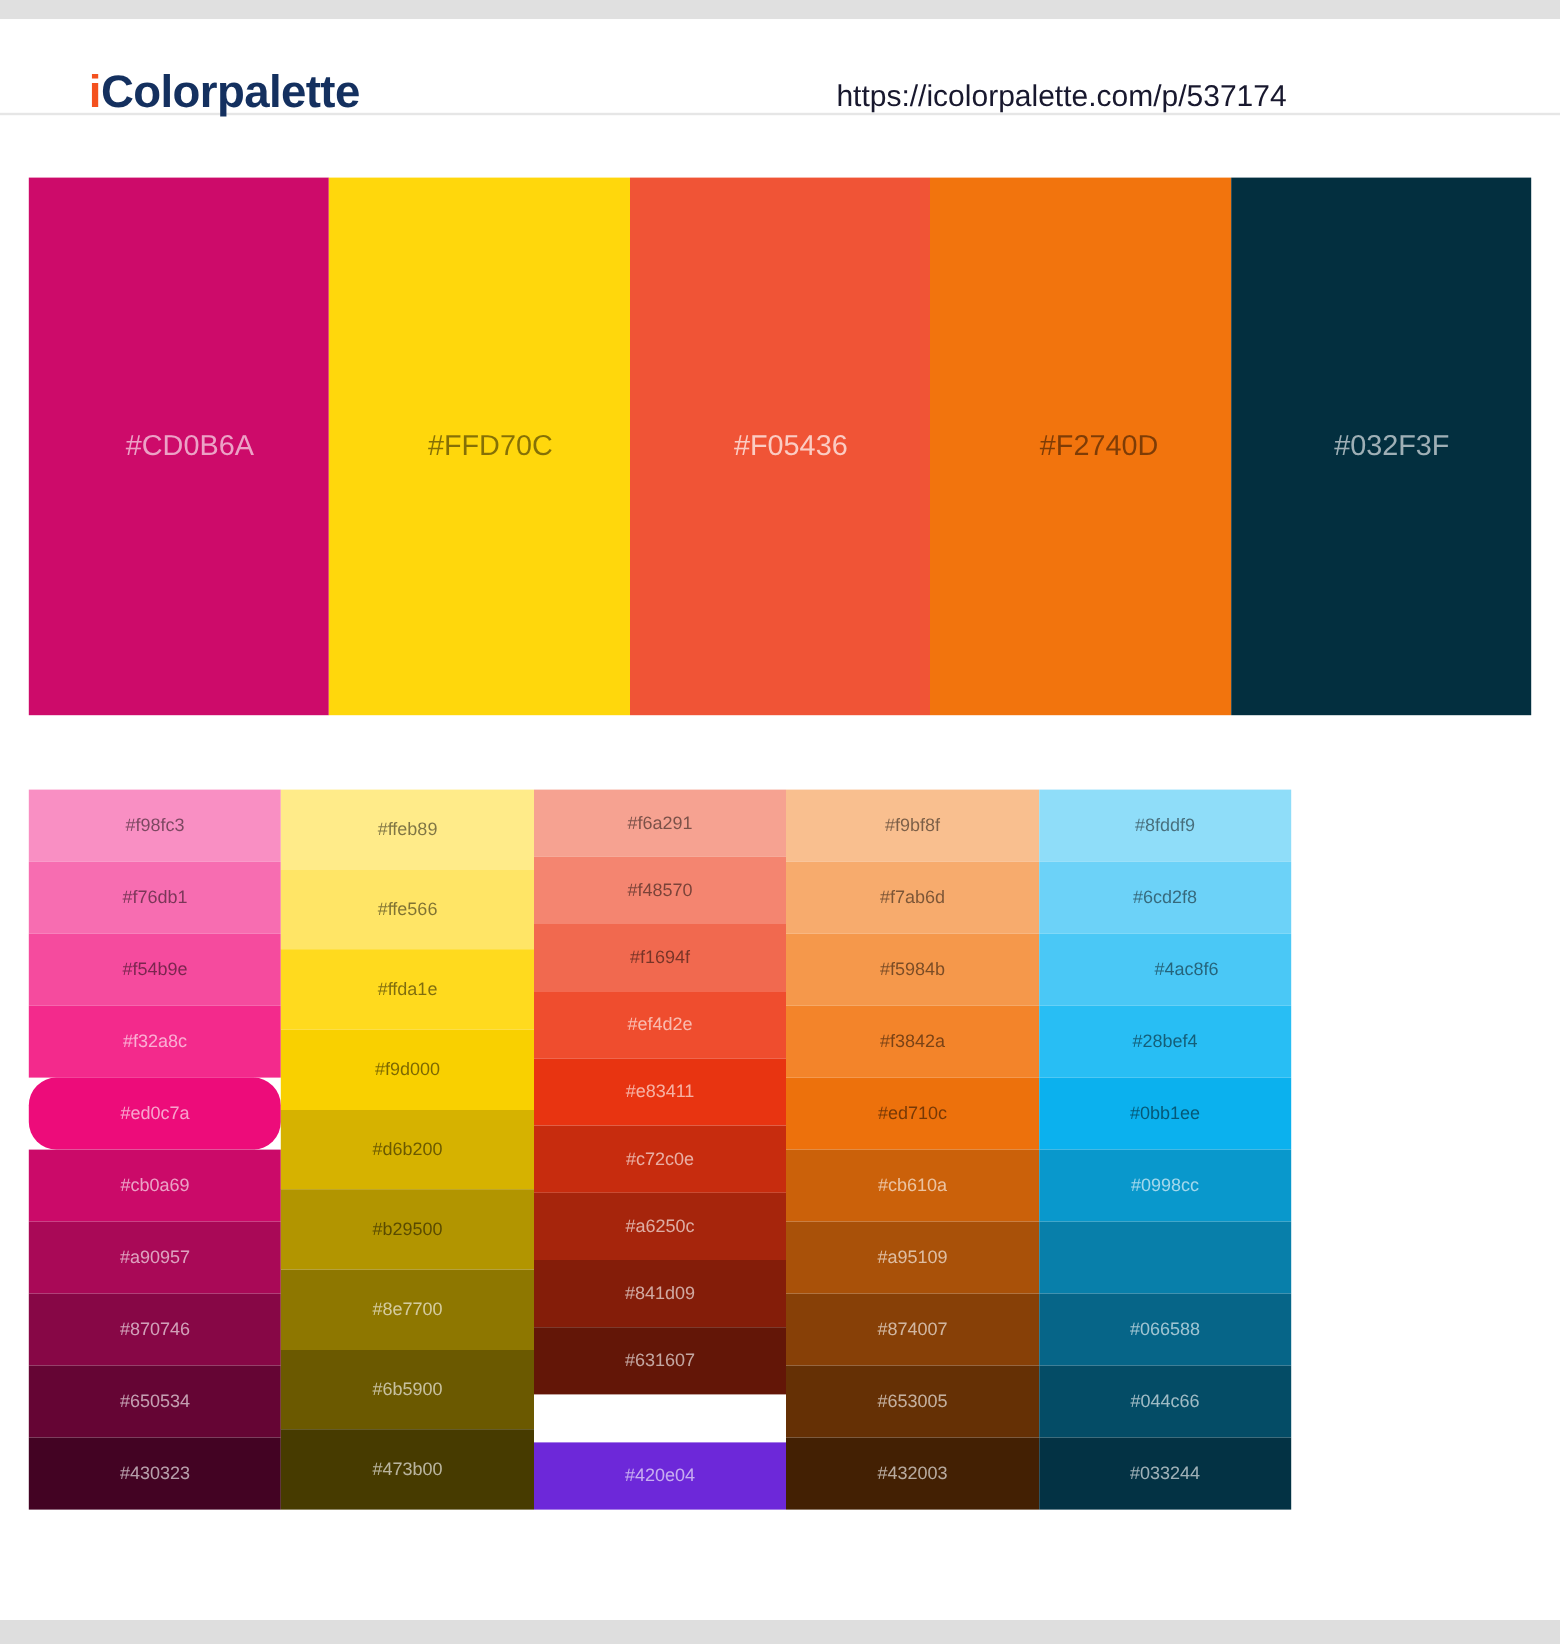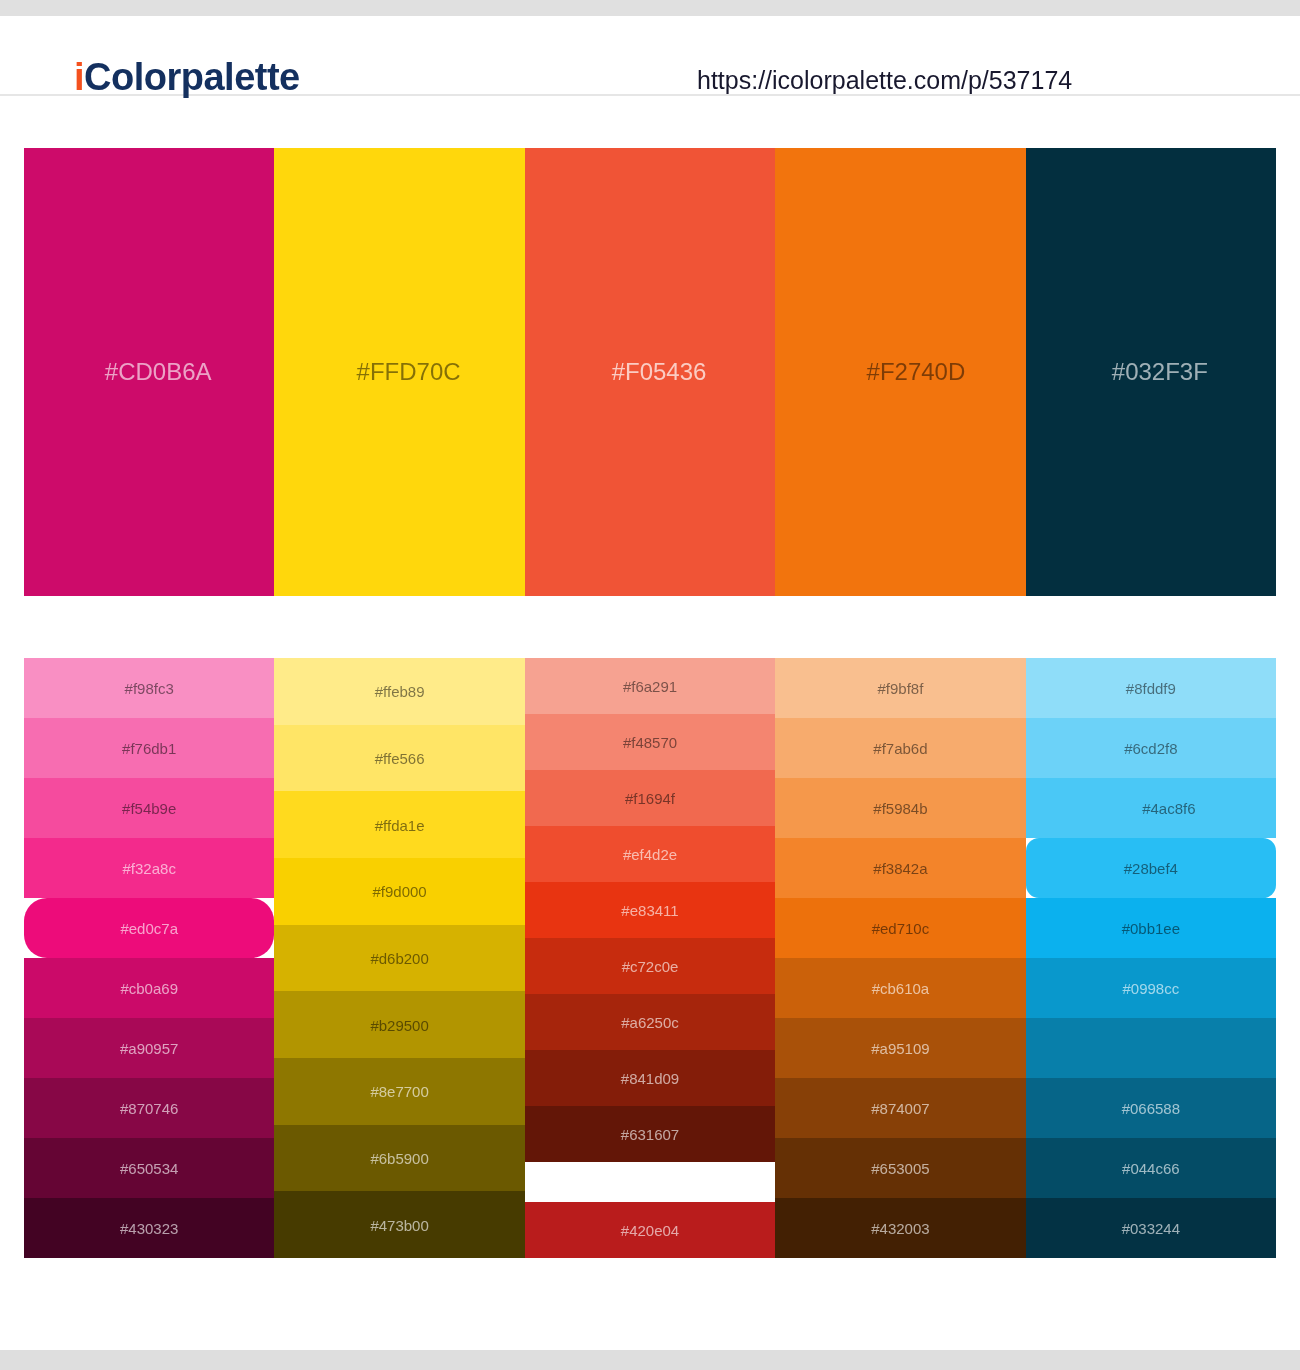--- a/index.html
+++ b/index.html
@@ -85,21 +85,21 @@
     font-size: 24px;
     line-height: 1;
     white-space: nowrap;
   }
 
   
   .grid {
     position: absolute;
     left: 24px;
     top: 658px;
-    width: 1252px;
+    width: 1052px;
     height: 600px;
     display: flex;
   }
   .grid-col {
     flex: 1 1 0;
     display: flex;
     flex-direction: column;
   }
   .grid-cell {
     flex: 1 1 0;
@@ -241,21 +241,21 @@
         </div>
         <div class="grid-cell" style="background: rgb(166, 37, 12);">
           <div class="hex" style="color: rgba(255, 255, 255, 0.62);">#a6250c</div>
         </div>
         <div class="grid-cell" style="background: rgb(132, 29, 9);">
           <div class="hex" style="color: rgba(255, 255, 255, 0.62);">#841d09</div>
         </div>
         <div class="grid-cell" style="background: rgb(99, 22, 7);">
           <div class="hex" style="color: rgba(255, 255, 255, 0.62);">#631607</div>
         </div>
-        <div class="grid-cell" style="background: #b91c1c; margin-top: 40px;">
+        <div class="grid-cell" style="background: #6d28d9; margin-top: 40px;">
           <div class="hex" style="color: rgba(255, 255, 255, 0.62);">#420e04</div>
         </div>
       </div>
       <div class="grid-col">
         <div class="grid-cell" style="background: rgb(249, 191, 143);">
           <div class="hex" style="color: rgba(0, 0, 0, 0.5);">#f9bf8f</div>
         </div>
         <div class="grid-cell" style="background: rgb(247, 171, 109);">
           <div class="hex" style="color: rgba(0, 0, 0, 0.5);">#f7ab6d</div>
         </div>
@@ -287,21 +287,21 @@
       <div class="grid-col">
         <div class="grid-cell" style="background: rgb(143, 221, 249);">
           <div class="hex" style="color: rgba(0, 0, 0, 0.5);">#8fddf9</div>
         </div>
         <div class="grid-cell" style="background: rgb(108, 210, 248);">
           <div class="hex" style="color: rgba(0, 0, 0, 0.5);">#6cd2f8</div>
         </div>
         <div class="grid-cell" style="background: rgb(74, 200, 246);">
           <div class="hex" style="color: rgba(0, 0, 0, 0.5); padding-left: 36px;">#4ac8f6</div>
         </div>
-        <div class="grid-cell" style="background: rgb(40, 190, 244); border-radius: 13px;">
+        <div class="grid-cell" style="background: rgb(40, 190, 244);">
           <div class="hex" style="color: rgba(0, 0, 0, 0.5);">#28bef4</div>
         </div>
         <div class="grid-cell" style="background: rgb(11, 177, 238);">
           <div class="hex" style="color: rgba(0, 0, 0, 0.5);">#0bb1ee</div>
         </div>
         <div class="grid-cell" style="background: rgb(9, 152, 204);">
           <div class="hex" style="color: rgba(255, 255, 255, 0.62);">#0998cc</div>
         </div>
         <div class="grid-cell" style="background: rgb(8, 127, 170);">
           <div class="hex" style="color: rgba(255, 255, 255, 0.62); margin-top: 48px;">#087faa</div>

